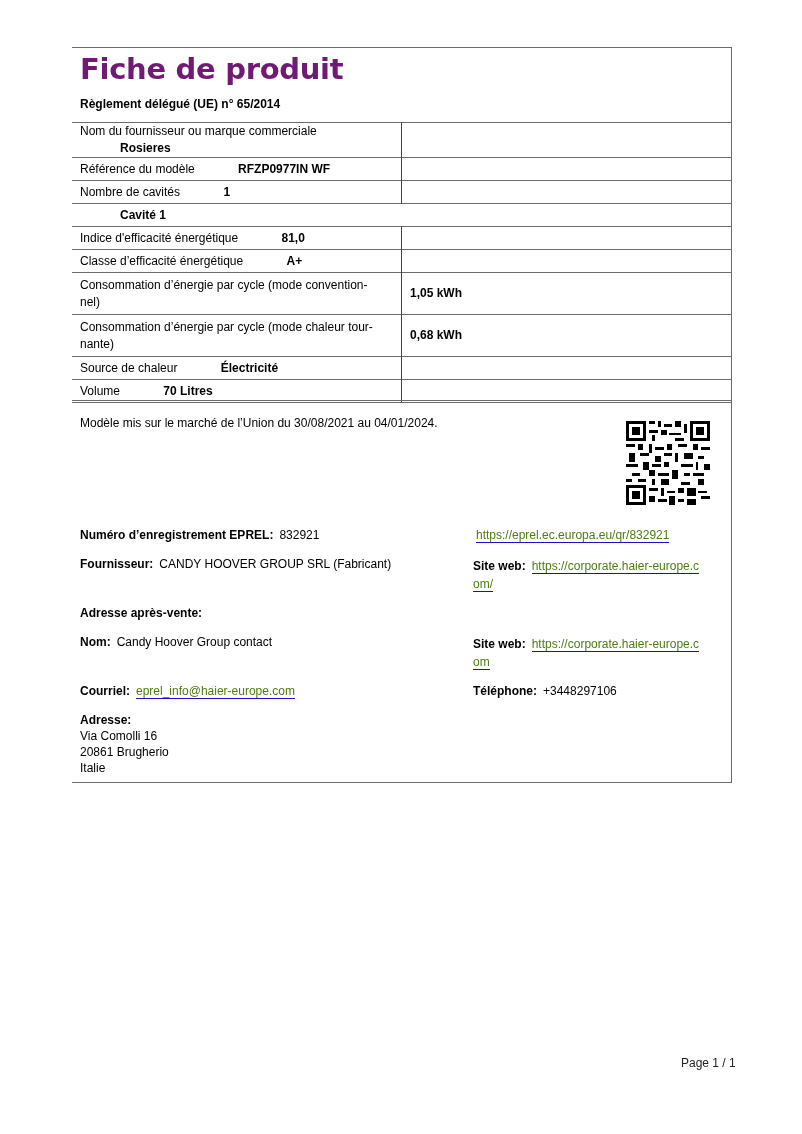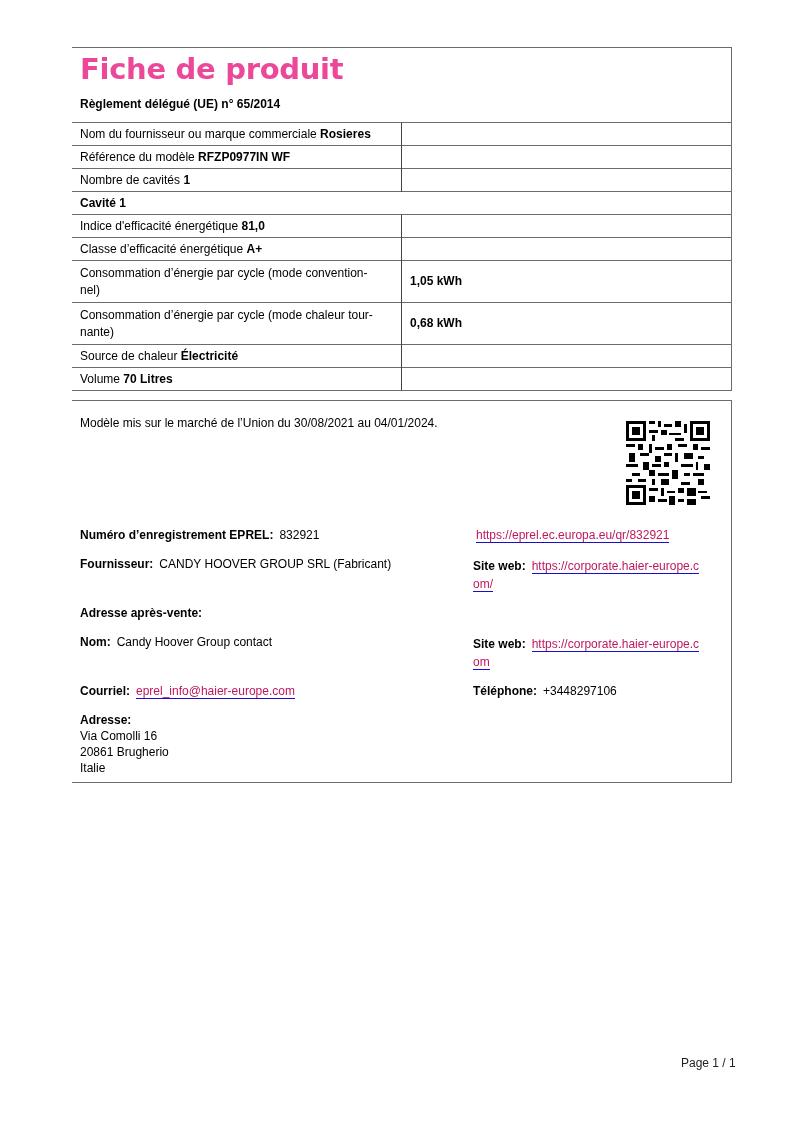--- a/index.html
+++ b/index.html
@@ -1,32 +1,32 @@
 <!DOCTYPE html>
 <html><head>
 <meta charset="utf-8">
 <style>
   html, body { margin:0; padding:0; background:#ffffff; }
   body { width:802px; height:1134px; position:relative; font-family:"Liberation Sans", sans-serif; color:#000; overflow:hidden; }
   .sheet { position:absolute; left:72px; top:47px; width:660px; }
   .hdr { border-top:1px solid #6b6b6b; border-right:1px solid #6b6b6b; height:74px; position:relative; }
-  .title { position:absolute; left:8px; top:4px; font-size:29px; font-weight:bold; color:#ec4899; letter-spacing:-0.3px; font-family:"DejaVu Sans", sans-serif; }
+  .title { position:absolute; left:8px; top:4px; font-size:29px; font-weight:bold; color:#701a75; letter-spacing:-0.3px; font-family:"DejaVu Sans", sans-serif; }
   .reg { position:absolute; left:8px; top:49px; font-size:12px;font-weight:bold; }
   table.spec { border-collapse:collapse; width:660px; font-size:12px; }
   table.spec td { border-top:1px solid #6b6b6b; padding:0 8px; height:22px; vertical-align:middle; line-height:17px; }
   table.spec td.l { width:313px; }
   table.spec td.r { border-left:1px solid #444; border-right:1px solid #6b6b6b; text-align:left; font-weight:bold; }
   table.spec td.full { border-right:1px solid #6b6b6b; }
   table.spec tr.tall td { height:41px; }
   table.spec tr:last-child td { border-bottom:1px solid #6b6b6b; }
-  b { font-weight:bold; }
+  b { font-weight:bold;margin-left:40px; }
   .box { position:absolute; left:72px; top:400px; width:659px; height:381px; border-top:1px solid #6b6b6b; border-right:1px solid #6b6b6b; border-bottom:1px solid #6b6b6b; font-size:12px; }
   .abs { position:absolute; }
   .qr { position:absolute; left:554px; top:20px; width:84px; height:84px; }
-  a.link { color:#be185d; text-decoration:none; border-bottom:1px solid #1a0dcc; }
+  a.link { color:#4d7c0f; text-decoration:none; border-bottom:1px solid #1a0dcc; }
   .lbl { font-weight:bold; margin-right:6px; }
   .footer { position:absolute; left:681px; top:1056px; font-size:12px; color:#222; }
 </style>
 </head>
 <body>
 
 <div class="sheet">
   <div class="hdr">
     <div class="title">Fiche de produit</div>
     <div class="reg">Règlement délégué (UE) n° 65/2014</div>

